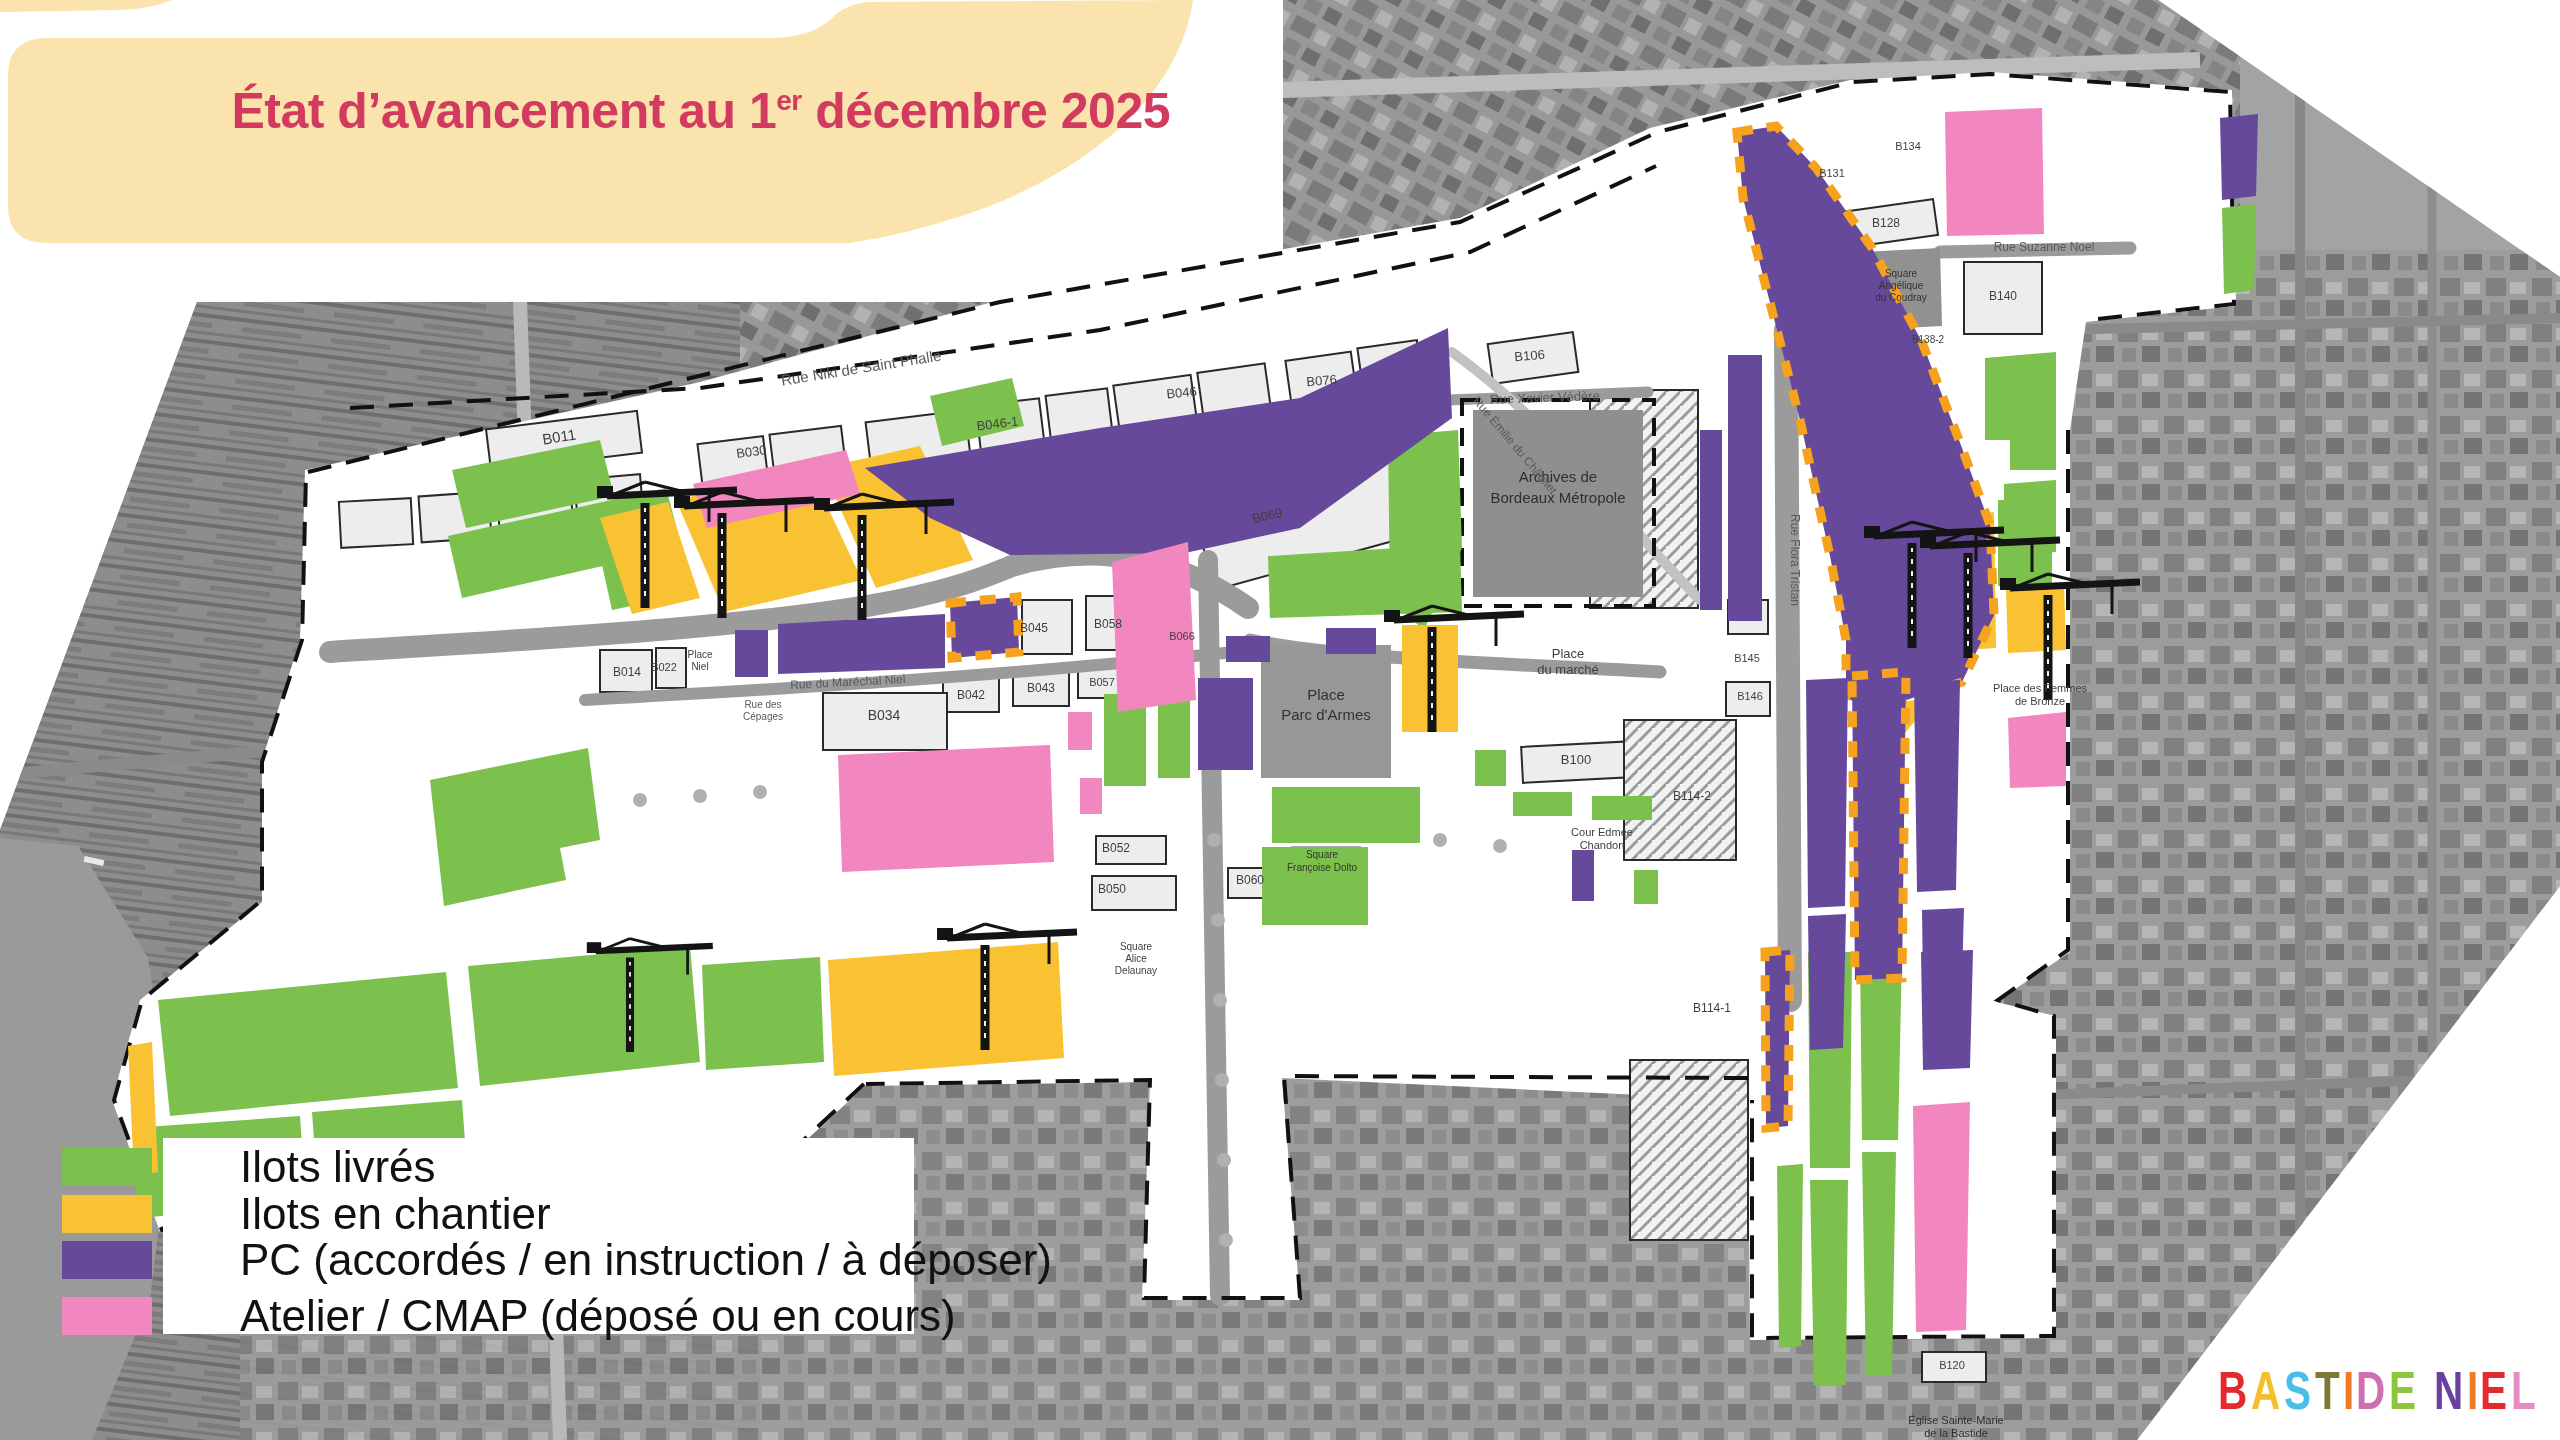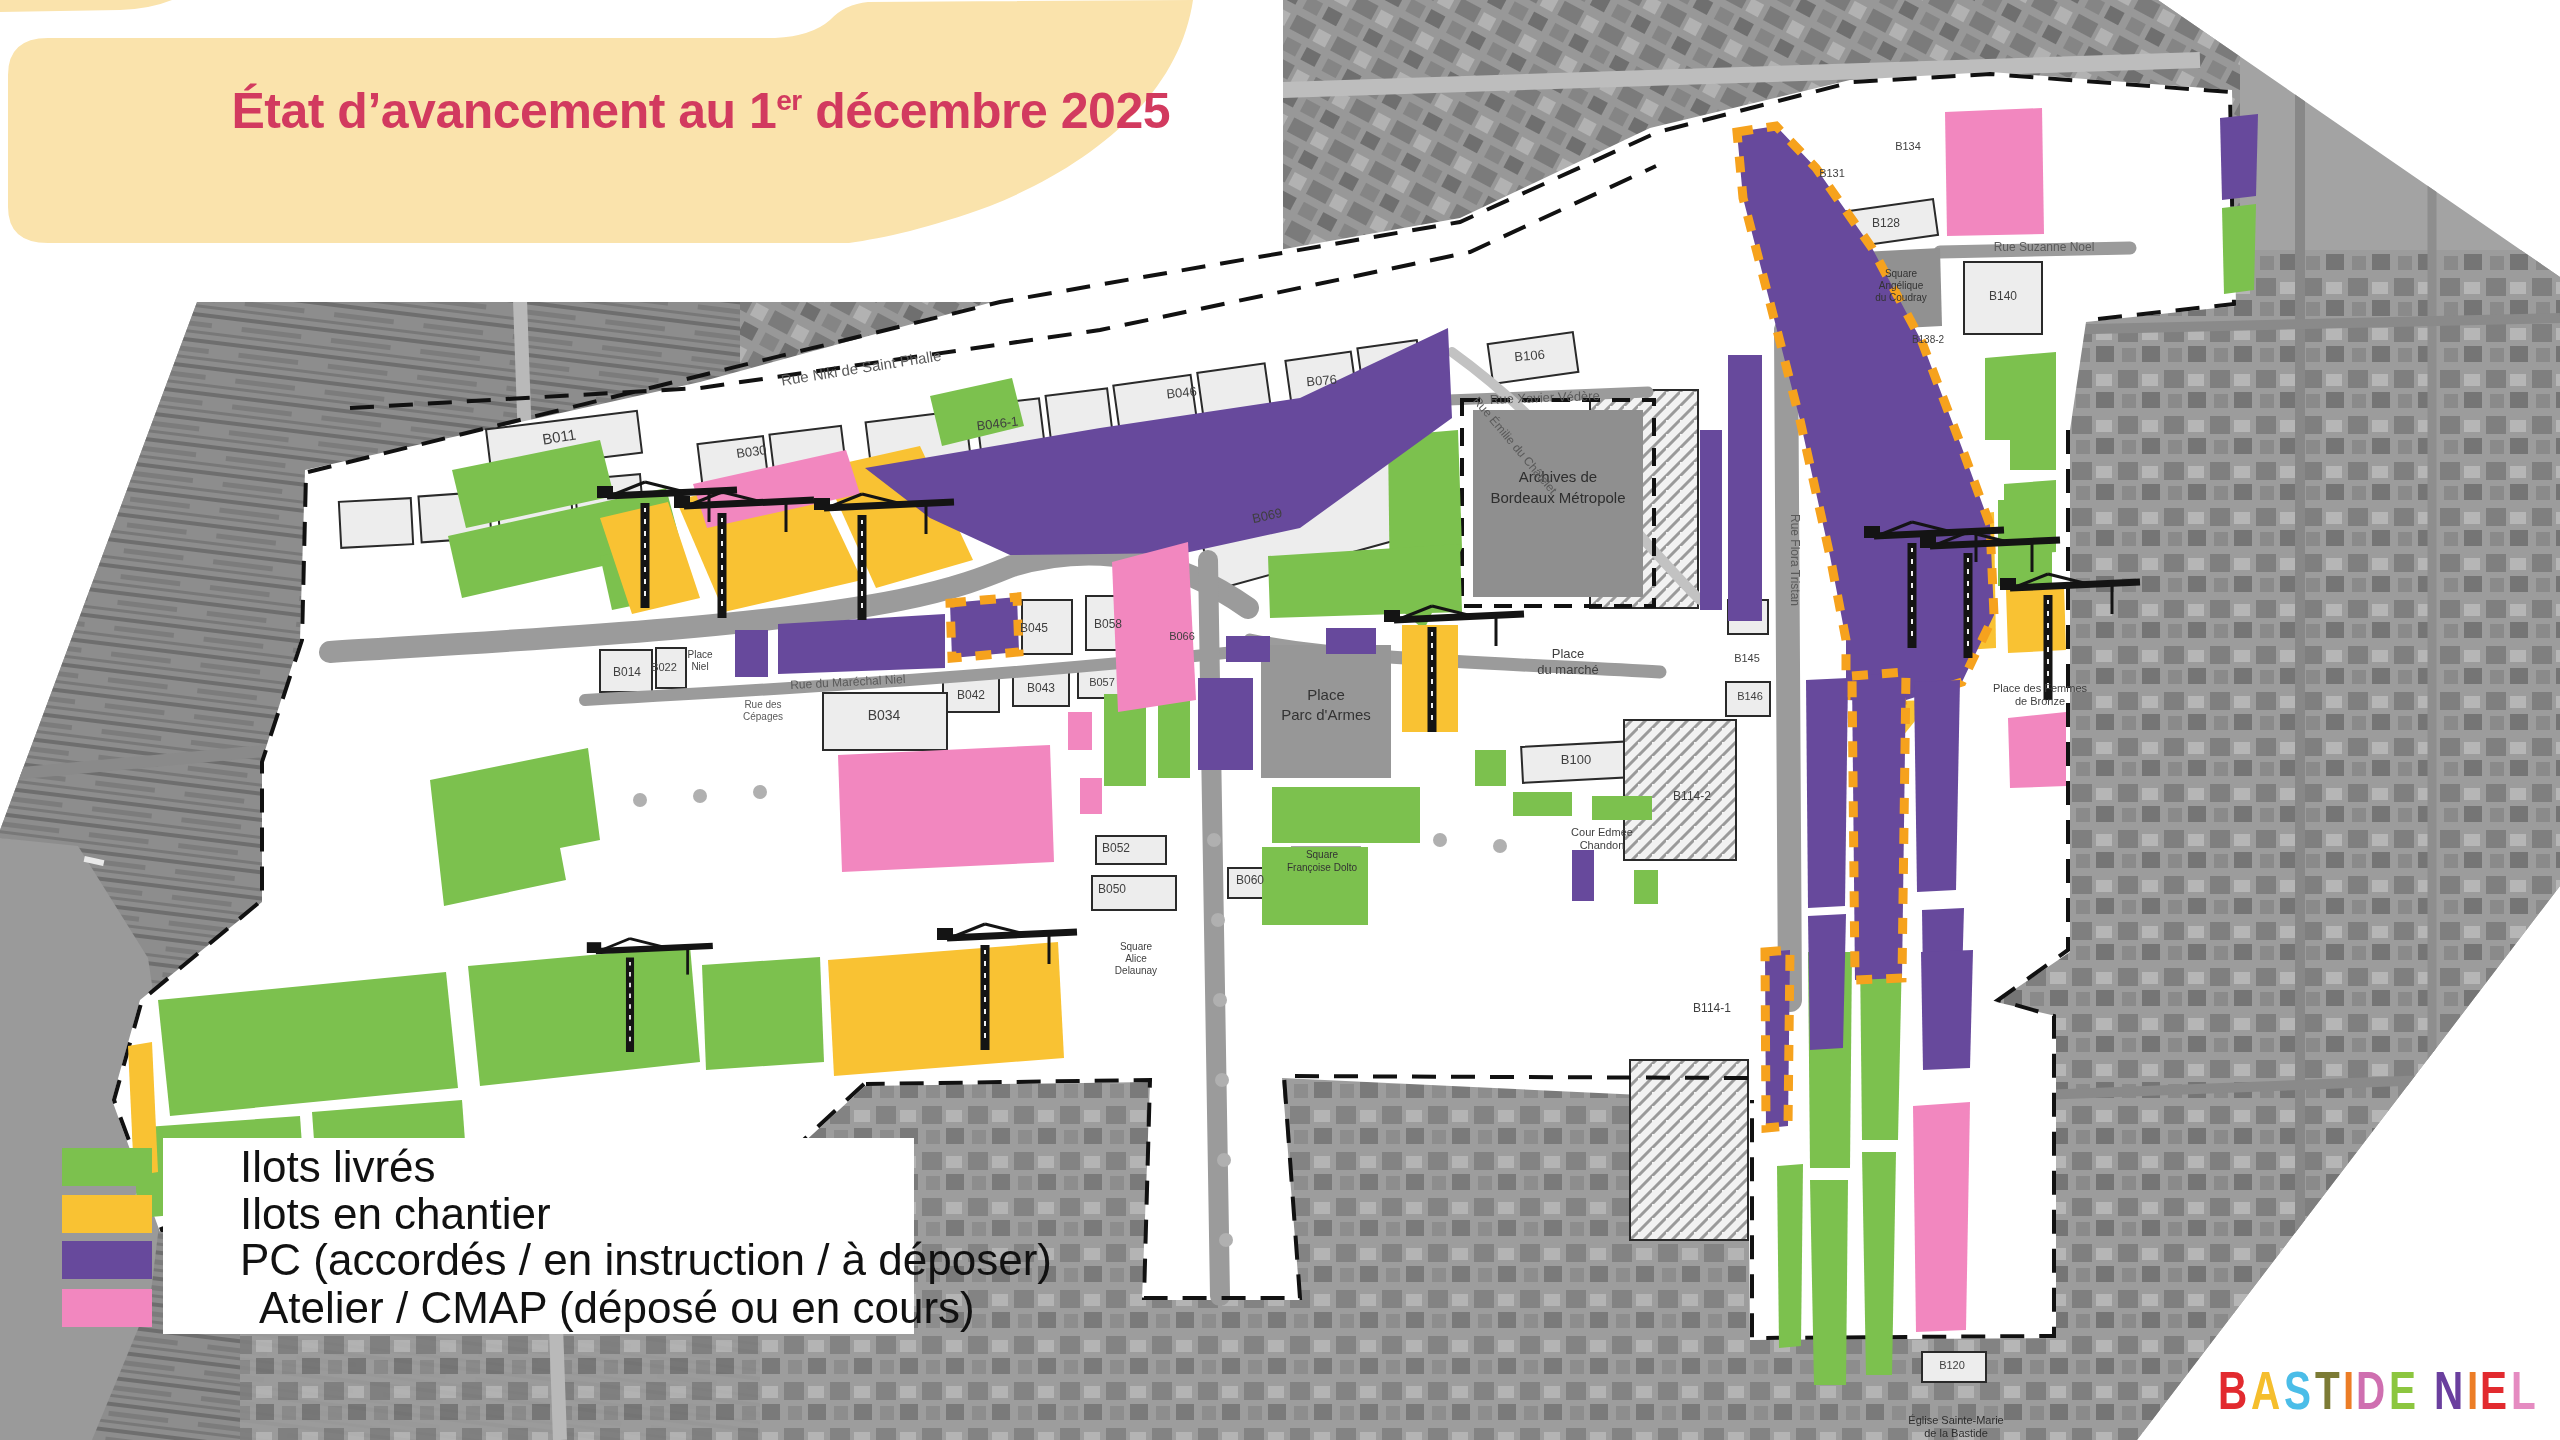--- a/index.html
+++ b/index.html
@@ -370,21 +370,21 @@
         <div class="lab">Ilots livrés</div>
       </div>
       <div class="row" style="top: 56.5px;">
         <div class="swatch" style="background: rgb(249, 194, 51);"></div>
         <div class="lab">Ilots en chantier</div>
       </div>
       <div class="row" style="top: 103px;">
         <div class="swatch" style="background: rgb(103, 73, 156);"></div>
         <div class="lab">PC (accordés / en instruction / à déposer)</div>
       </div>
-      <div class="row" style="top: 151px; gap: 19px;">
+      <div class="row" style="top: 159px;">
         <div class="swatch" style="background: rgb(242, 135, 191);"></div>
         <div class="lab">Atelier / CMAP (déposé ou en cours)</div>
       </div>
     </div>
 
 <div id="logo"><span style="color: rgb(226, 42, 47);">B</span><span style="color: rgb(245, 190, 45);">A</span><span style="color: rgb(75, 189, 232);">S</span><span style="color: rgb(124, 123, 53);">T</span><span style="color: rgb(236, 125, 38);">I</span><span style="color: rgb(207, 111, 176);">D</span><span style="color: rgb(140, 198, 63);">E</span><span class="sp">&nbsp;</span><span style="color: rgb(106, 63, 158);">N</span><span style="color: rgb(236, 125, 38);">I</span><span style="color: rgb(226, 42, 47);">E</span><span style="color: rgb(229, 139, 193);">L</span></div>
 
 </div>
 
 </body></html>

